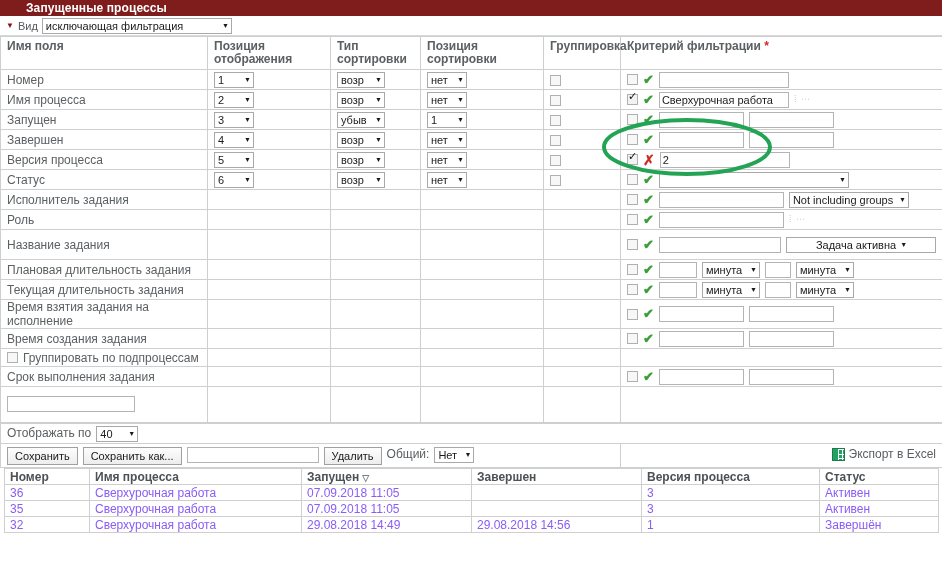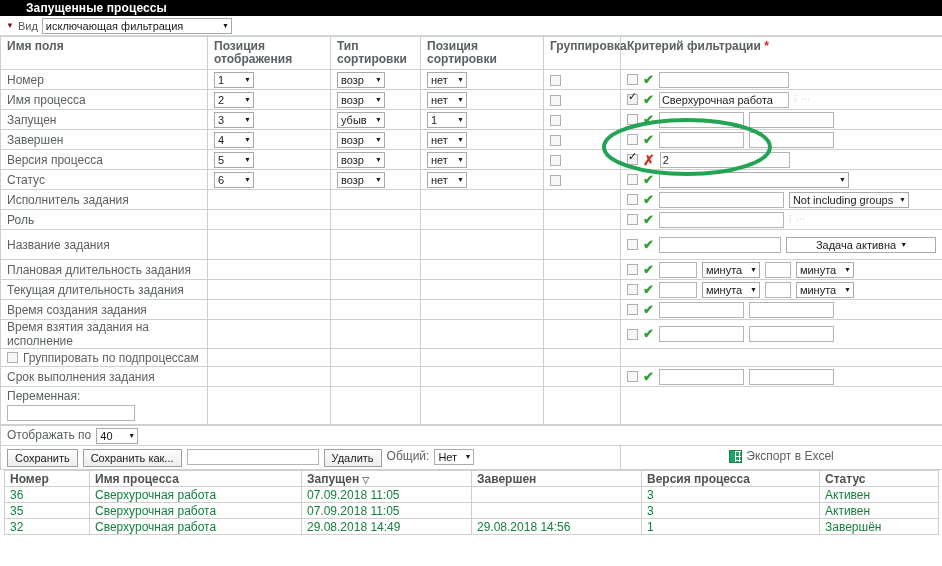--- a/index.html
+++ b/index.html
@@ -9,21 +9,21 @@
     background:#ffffff;
     font-family:"Liberation Sans", sans-serif;
     font-size:12px;
     color:#555a5e;
     overflow:hidden;
   }
 
   
   .titlebar{
     height:16px;
-    background:#000000;
+    background:#7f1d1d;
     color:#ffffff;
     font-weight:bold;
     font-size:12px;
     padding:1px 8px 1px 26px;
     line-height:15px;
     letter-spacing:0.1px;
   }
   .titlebar-inner{ display:block; }
 
   
@@ -173,21 +173,21 @@
     width:934px;
     margin-left:4px;
     table-layout:fixed;
   }
   table.res th, table.res td{
     border:1px solid #cfcfcf;
     height:16px;
     padding:0 5px;
     font-size:12px;
     text-align:left;
-    color:#15803d;
+    color:#8b5cf6;
     white-space:nowrap;
     overflow:hidden;
   }
   table.res th{ font-weight:bold; color:#4c5154; }
   .sortglyph{ font-size:9px; color:#7b8084; padding-left:3px; }
 
   
   .annot{
     position:absolute;
     pointer-events:none;
@@ -470,50 +470,50 @@
               </span>
               <span class="txt" style="width: 26px;"></span>
               <span class="sel" style="min-width: 58px;">
                 <span>минута</span>
                 <span class="arw">▼</span>
               </span>
             </span>
           </td>
         </tr>
         <tr>
+          <td class="fieldname" style="height: 20px;">Время взятия задания на исполнение</td>
+          <td></td>
+          <td></td>
+          <td></td>
+          <td class="cellc"></td>
+          <td>
+            <span class="flt">
+              <span class="cb"></span>
+              <span class="okmark">✔</span>
+              <span class="txt" style="width: 85px;"></span>
+              <span class="txt" style="width: 85px;"></span>
+            </span>
+          </td>
+        </tr>
+        <tr>
           <td class="fieldname" style="height: 20px;">Время создания задания</td>
           <td></td>
           <td></td>
           <td></td>
           <td class="cellc"></td>
           <td>
             <span class="flt">
               <span class="cb"></span>
               <span class="okmark">✔</span>
               <span class="txt" style="width: 85px;"></span>
               <span class="txt" style="width: 85px;"></span>
             </span>
           </td>
         </tr>
         <tr>
-          <td class="fieldname" style="height: 20px;">Время взятия задания на исполнение</td>
-          <td></td>
-          <td></td>
-          <td></td>
-          <td class="cellc"></td>
-          <td>
-            <span class="flt">
-              <span class="cb"></span>
-              <span class="okmark">✔</span>
-              <span class="txt" style="width: 85px;"></span>
-              <span class="txt" style="width: 85px;"></span>
-            </span>
-          </td>
-        </tr>
-        <tr>
           <td style="height: 18px;">
             <span class="flt">
               <span class="cb"></span>
               <span>Группировать по подпроцессам</span>
             </span>
           </td>
           <td></td>
           <td></td>
           <td></td>
           <td></td>
@@ -528,21 +528,21 @@
           <td>
             <span class="flt">
               <span class="cb"></span>
               <span class="okmark">✔</span>
               <span class="txt" style="width: 85px;"></span>
               <span class="txt" style="width: 85px;"></span>
             </span>
           </td>
         </tr>
         <tr>
-          <td style="height: 36px; padding-top: 2px;"><div style="margin-bottom: 2px;">Переменная:</div><span class="txt" style="width: 128px;"></span></td>
+          <td style="height: 36px; padding-top: 2px;"><span class="txt" style="width: 128px;"></span></td>
           <td></td>
           <td></td>
           <td></td>
           <td></td>
           <td></td>
         </tr>
       </tbody>
   </table>
 
   <table class="cfg">
@@ -569,21 +569,21 @@
             <span class="btn">Сохранить как...</span>
             <span class="txt" style="width:132px;"></span>
             <span class="btn">Удалить</span>
             <span>Общий:</span>
             <span class="sel" style="min-width:40px;">
               <span>Нет</span>
               <span class="arw">▼</span>
             </span>
           </span>
         </td>
-        <td style="text-align:center;">
+        <td style="text-align:right;">
           <span class="excel">
             <span class="xlicon">
               <i class="a"></i>
                 <i class="b"></i>
                 <i class="c"></i>
                 <i class="d"></i>
                 <i class="e"></i>
                 <i class="f"></i>
                 <i class="g"></i>
             </span>

